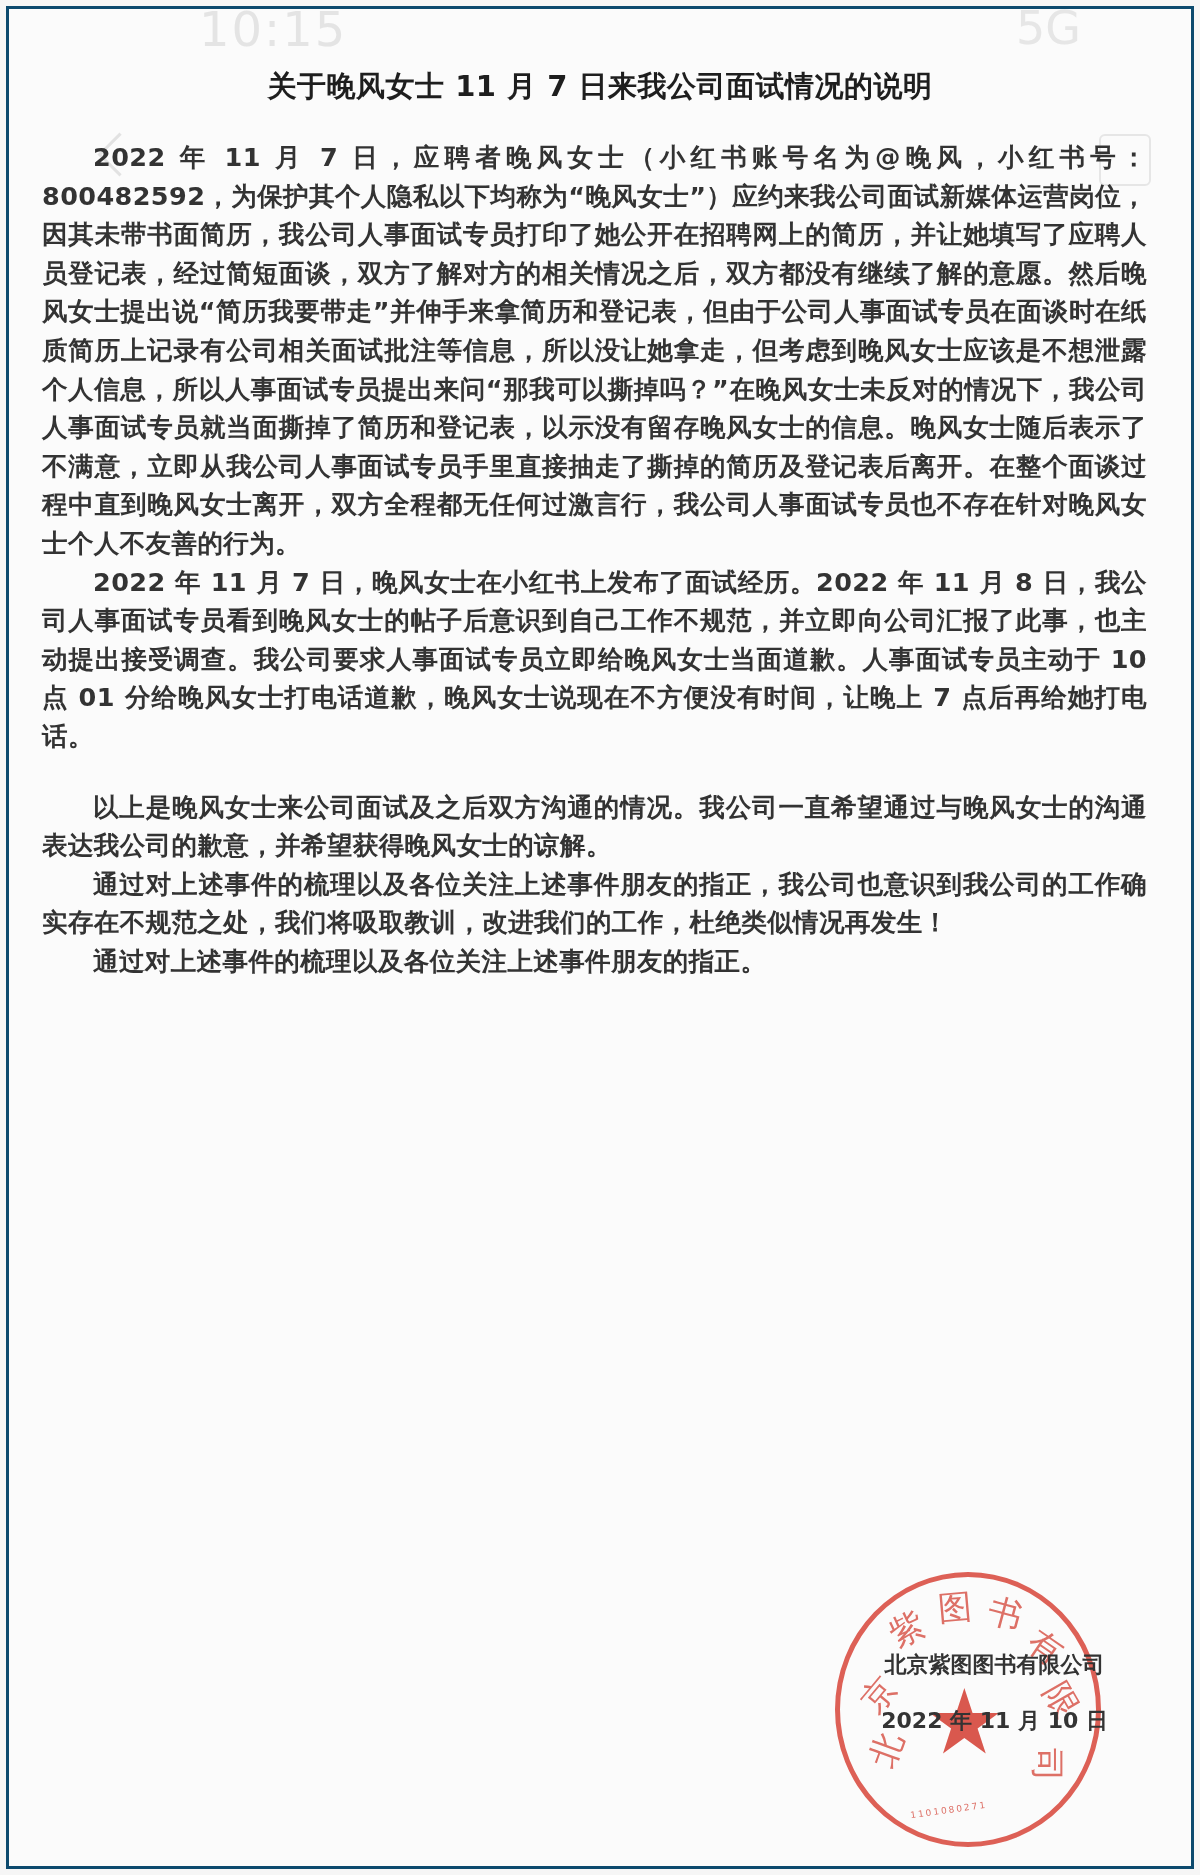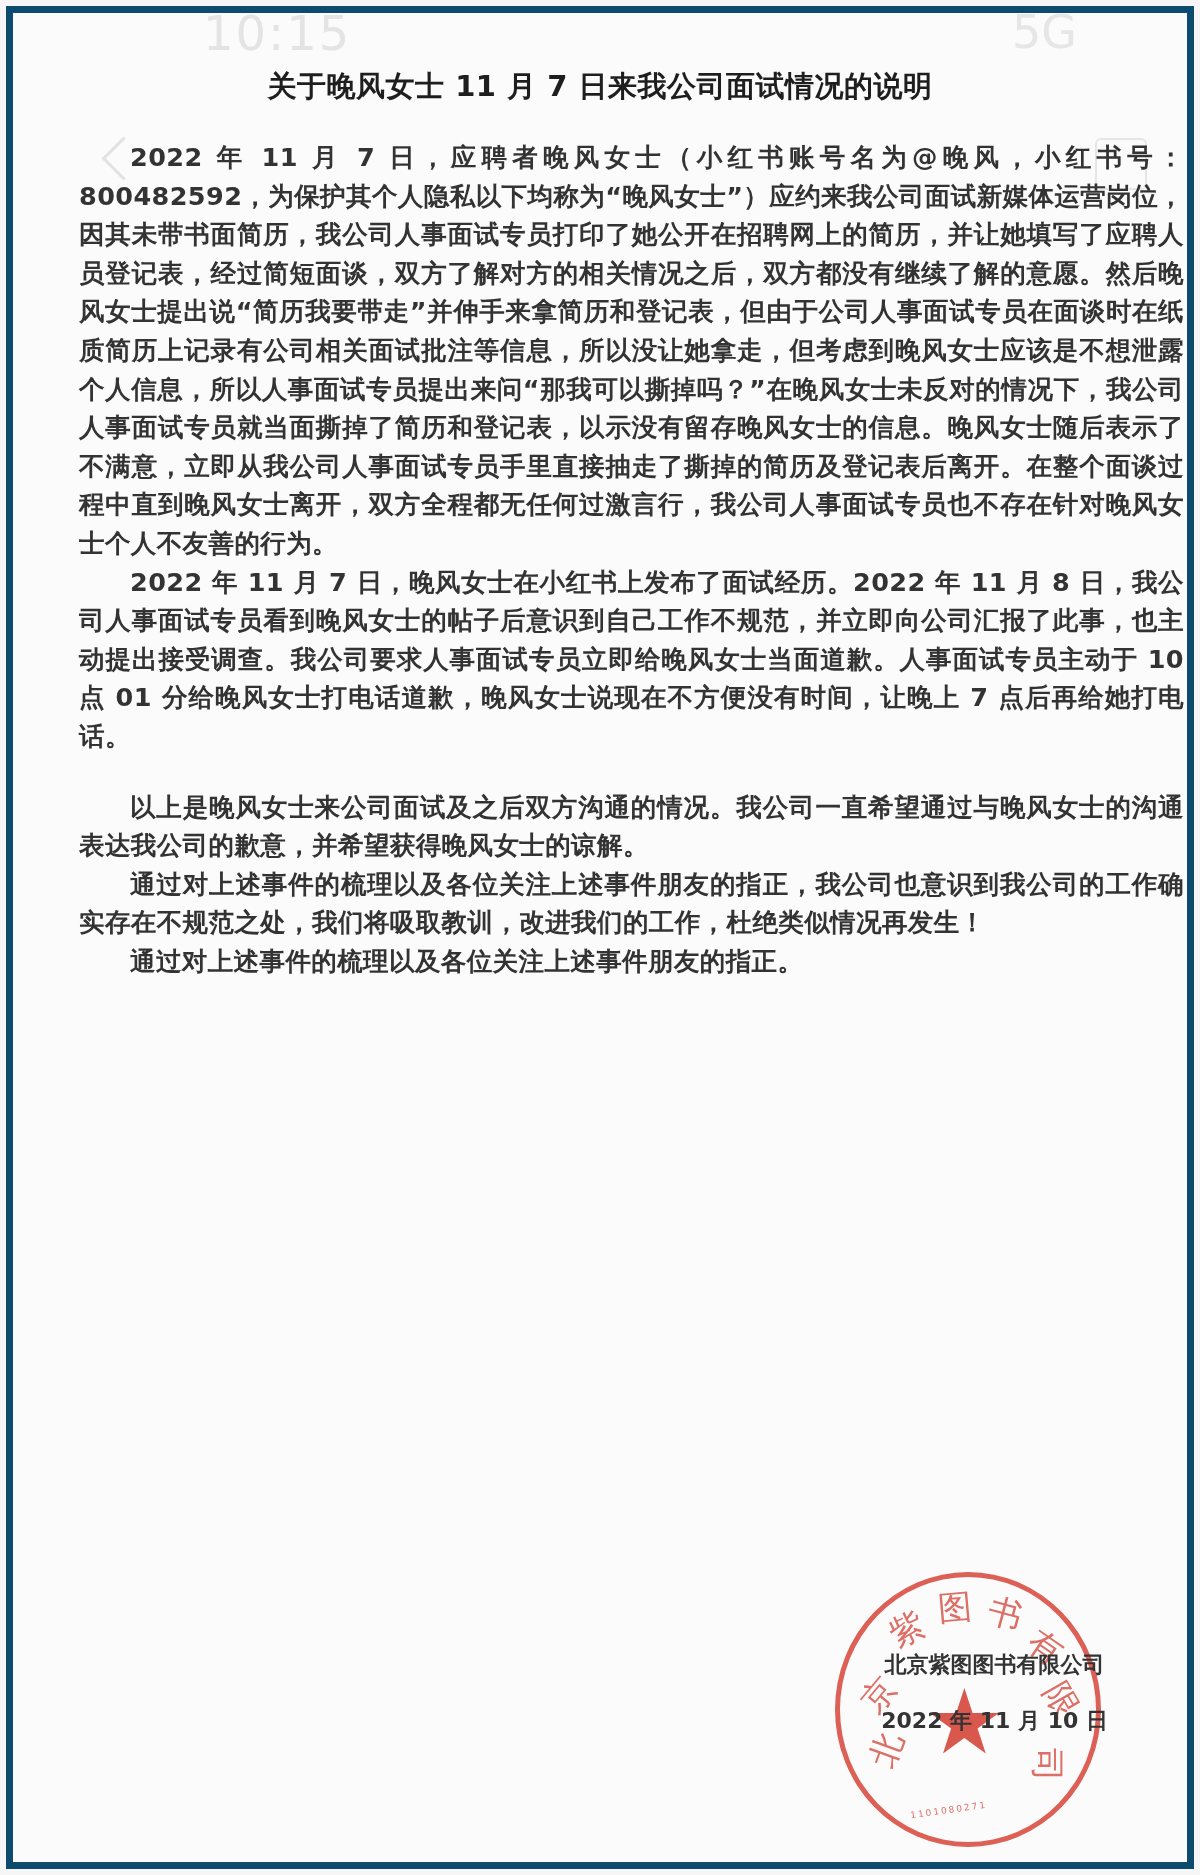--- a/index.html
+++ b/index.html
@@ -6,21 +6,21 @@
     body {
       width: 1200px; height: 1875px;
       background: #f6f6f6;
       position: relative; overflow: hidden;
       font-family: "DejaVu Sans", "Liberation Sans", sans-serif;
       color: #2a2a2a;
     }
     .page {
       position: absolute; left: 6px; top: 6px; right: 6px; bottom: 6px;
       background: #fbfbfb;
-      border: 7px solid #0c4a6e;
+      border: 3px solid #0c4a6e;
       text-decoration: underline;
     }
     .ghost-status {
       position: absolute; top: -8px; left: 190px; font-size: 48px;
       color: #e4e4e4; letter-spacing: 2px;
     }
     .ghost-signal {
       position: absolute; top: -8px; right: 110px; font-size: 46px; color: #e6e6e6;
     }
     .ghost-back {
@@ -33,21 +33,21 @@
       border: 2px solid #e6e6e6; border-radius: 6px;
     }
     .title {
       position: absolute; left: 0; right: 0; top: 44px;
       text-align: center; font-size: 29px; font-weight: bold;
       color: #1e1e1e; letter-spacing: 0.5px; margin-top: 23px;
     }
     .body {
       position: absolute; left: 42px; top: 138px; width: 1105px;
       font-size: 25.5px; line-height: 38.6px; font-weight: bold;
-      color: #333; text-align: justify; letter-spacing: 0.4px; margin-left: 37px;
+      color: #333; text-align: justify; letter-spacing: 0.4px;
     }
     .body p { margin: 0; text-indent: 2em; }
     .body p.gap-before { margin-top: 32px; }
     .signature {
       position: absolute; right: 92px; top: 1637px; text-align: center;
       font-size: 22px; font-weight: bold; color: #333; line-height: 56px;
     }
     .seal {
       position: absolute; left: 835px; top: 1572px; width: 256px; height: 265px;
       border: 5px solid #d8453a; border-radius: 50%;

